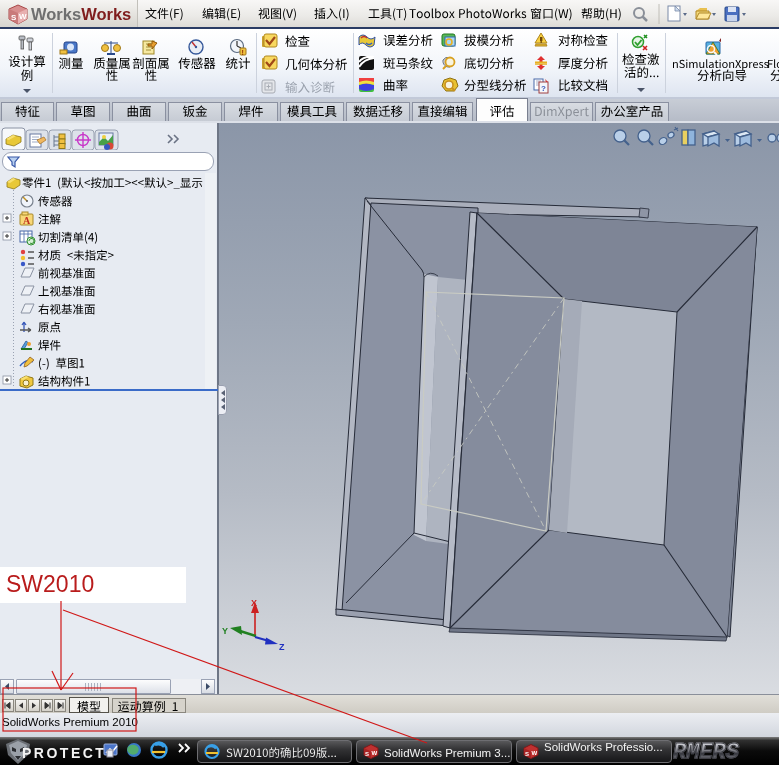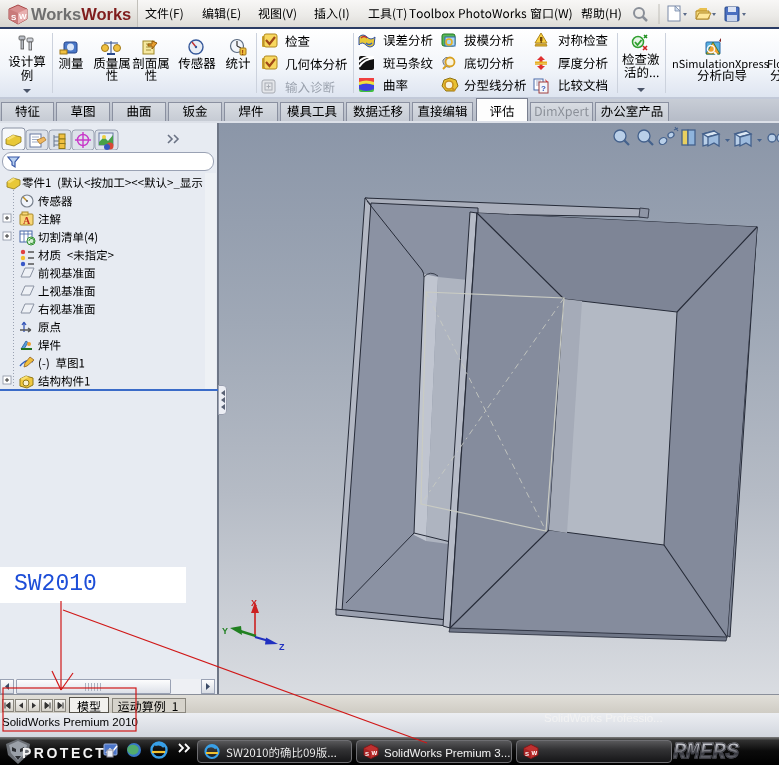--- a/index.html
+++ b/index.html
@@ -389,24 +389,24 @@
 <text x="3" y="13" font-size="6" font-weight="bold" fill="#fff" font-family="Liberation Sans">S</text>
 <text x="9.5" y="12" font-size="6" font-weight="bold" fill="#fff" font-family="Liberation Sans">W</text>
     </svg>
 <svg class="abs" style="left:522px;top:743px" width="18" height="17" viewBox="0 0 18 17">
 <polygon points="2,5 9,1.5 16,5 16,12 9,15.5 2,12" fill="#c03030" stroke="#801818"></polygon>
 <polygon points="2,5 9,8.5 9,15.5 2,12" fill="#a82424"></polygon>
 <text x="3" y="13" font-size="6" font-weight="bold" fill="#fff" font-family="Liberation Sans">S</text>
 <text x="9.5" y="12" font-size="6" font-weight="bold" fill="#fff" font-family="Liberation Sans">W</text>
     </svg>
 <div class="abs" style="left:384px;top:747px;font-size:11.5px;color:#f2f2f2">SolidWorks Premium 3...</div>
-<div class="abs" style="left:544px;top:712px;font-size:11.5px;color:#f2f2f2">SolidWorks Professio...</div>
+<div class="abs" style="left:544px;top:741px;font-size:11.5px;color:#f2f2f2">SolidWorks Professio...</div>
 <div class="abs" style="left:673px;top:740px;width:106px;height:25px;overflow:hidden;font-size:22px;font-weight:bold;font-style:italic;font-family:Liberation Mono, monospace;background:linear-gradient(#cfd0d6 15%,#74757c 45%,#32333a 55%,#a8aab2 85%);-webkit-background-clip:text;color:transparent;-webkit-text-stroke:1px #3e3f46">RMERS</div>
 <div class="abs" style="left:0;top:567px;width:186px;height:36px;background:#fff;z-index:40"></div>
-<div class="abs" style="left:14px;top:571px;font-family:Liberation Mono, monospace;font-size:23px;color:#1d4ed8;z-index:41">SW2010</div>
+<div class="abs" style="left:6px;top:571px;font-family:Liberation Sans, sans-serif;font-size:23px;color:#b91c1c;z-index:41">SW2010</div>
 <svg class="abs" style="left:0;top:0;z-index:50;pointer-events:none" width="779" height="765" viewBox="0 0 779 765">
 <g stroke="#d01818" stroke-width="1.2" fill="none">
 <line x1="61" y1="601" x2="61" y2="690"></line>
 <line x1="52" y1="671" x2="61" y2="690"></line>
         <line x1="73" y1="673" x2="61" y2="690"></line>
 <line x1="63" y1="610" x2="427" y2="743"></line>
 <rect x="3" y="688" width="133" height="43"></rect>
 </g>
     </svg>
 <svg class="abs" style="left:0;top:0;z-index:45;pointer-events:none" width="779" height="765" viewBox="0 0 779 765">

